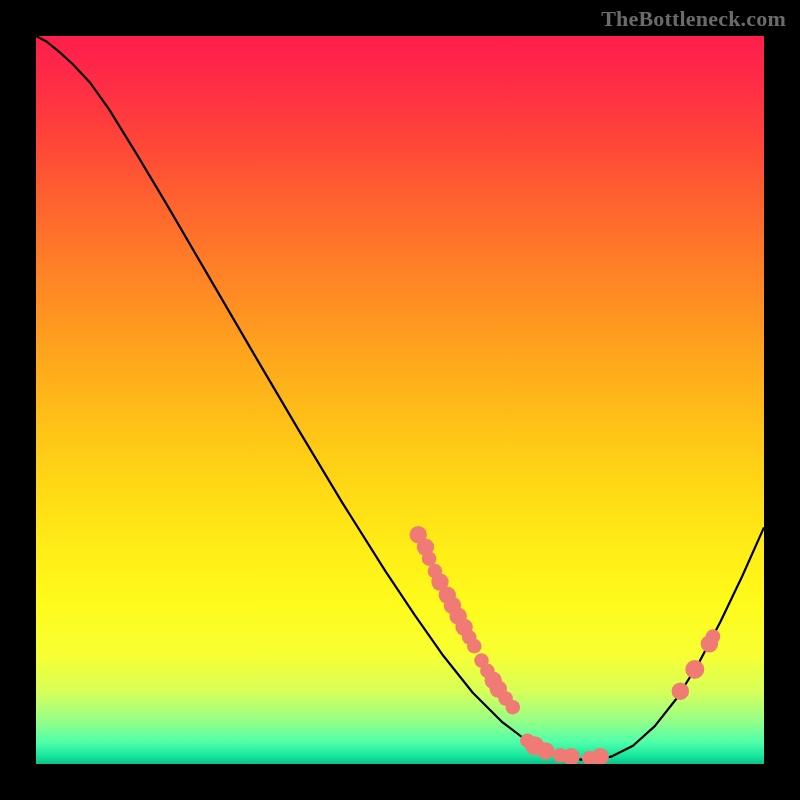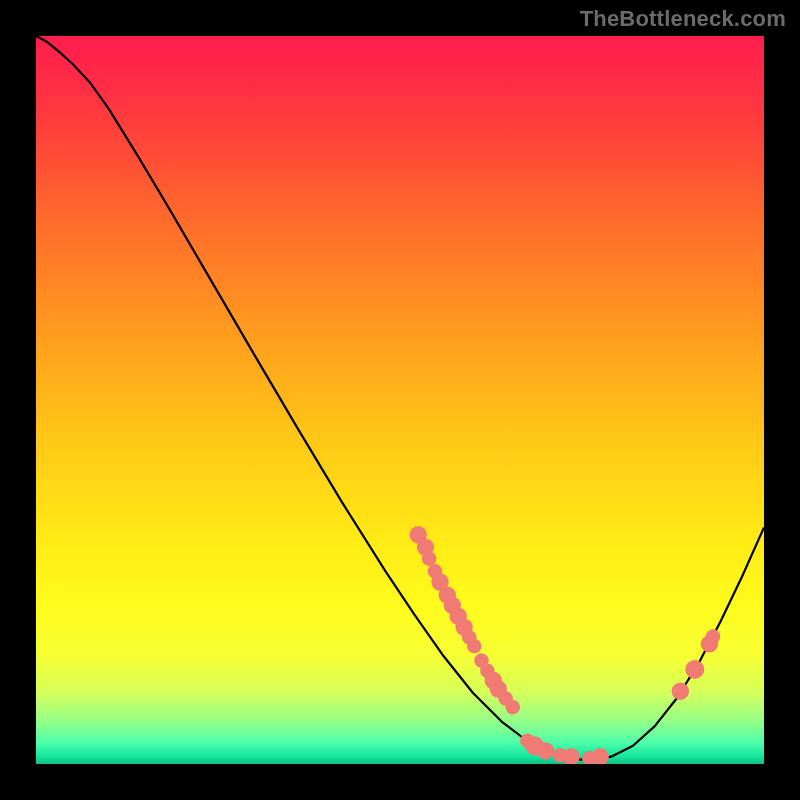--- a/index.html
+++ b/index.html
@@ -7,21 +7,21 @@
   .frame {
     position: relative;
     width: 800px;
     height: 800px;
     background: #000;
   }
   .watermark {
     position: absolute;
     top: 6px;
     right: 14px;
-    font-family: Liberation Sans, sans-serif;
+    font-family: Liberation Serif, serif;
     font-size: 22px;
     font-weight: bold;
     color: #6b6b6b;
     letter-spacing: 0.2px;
     z-index: 10;
   }
   .plot-area {
     position: absolute;
     left: 36px;
     top: 36px;

